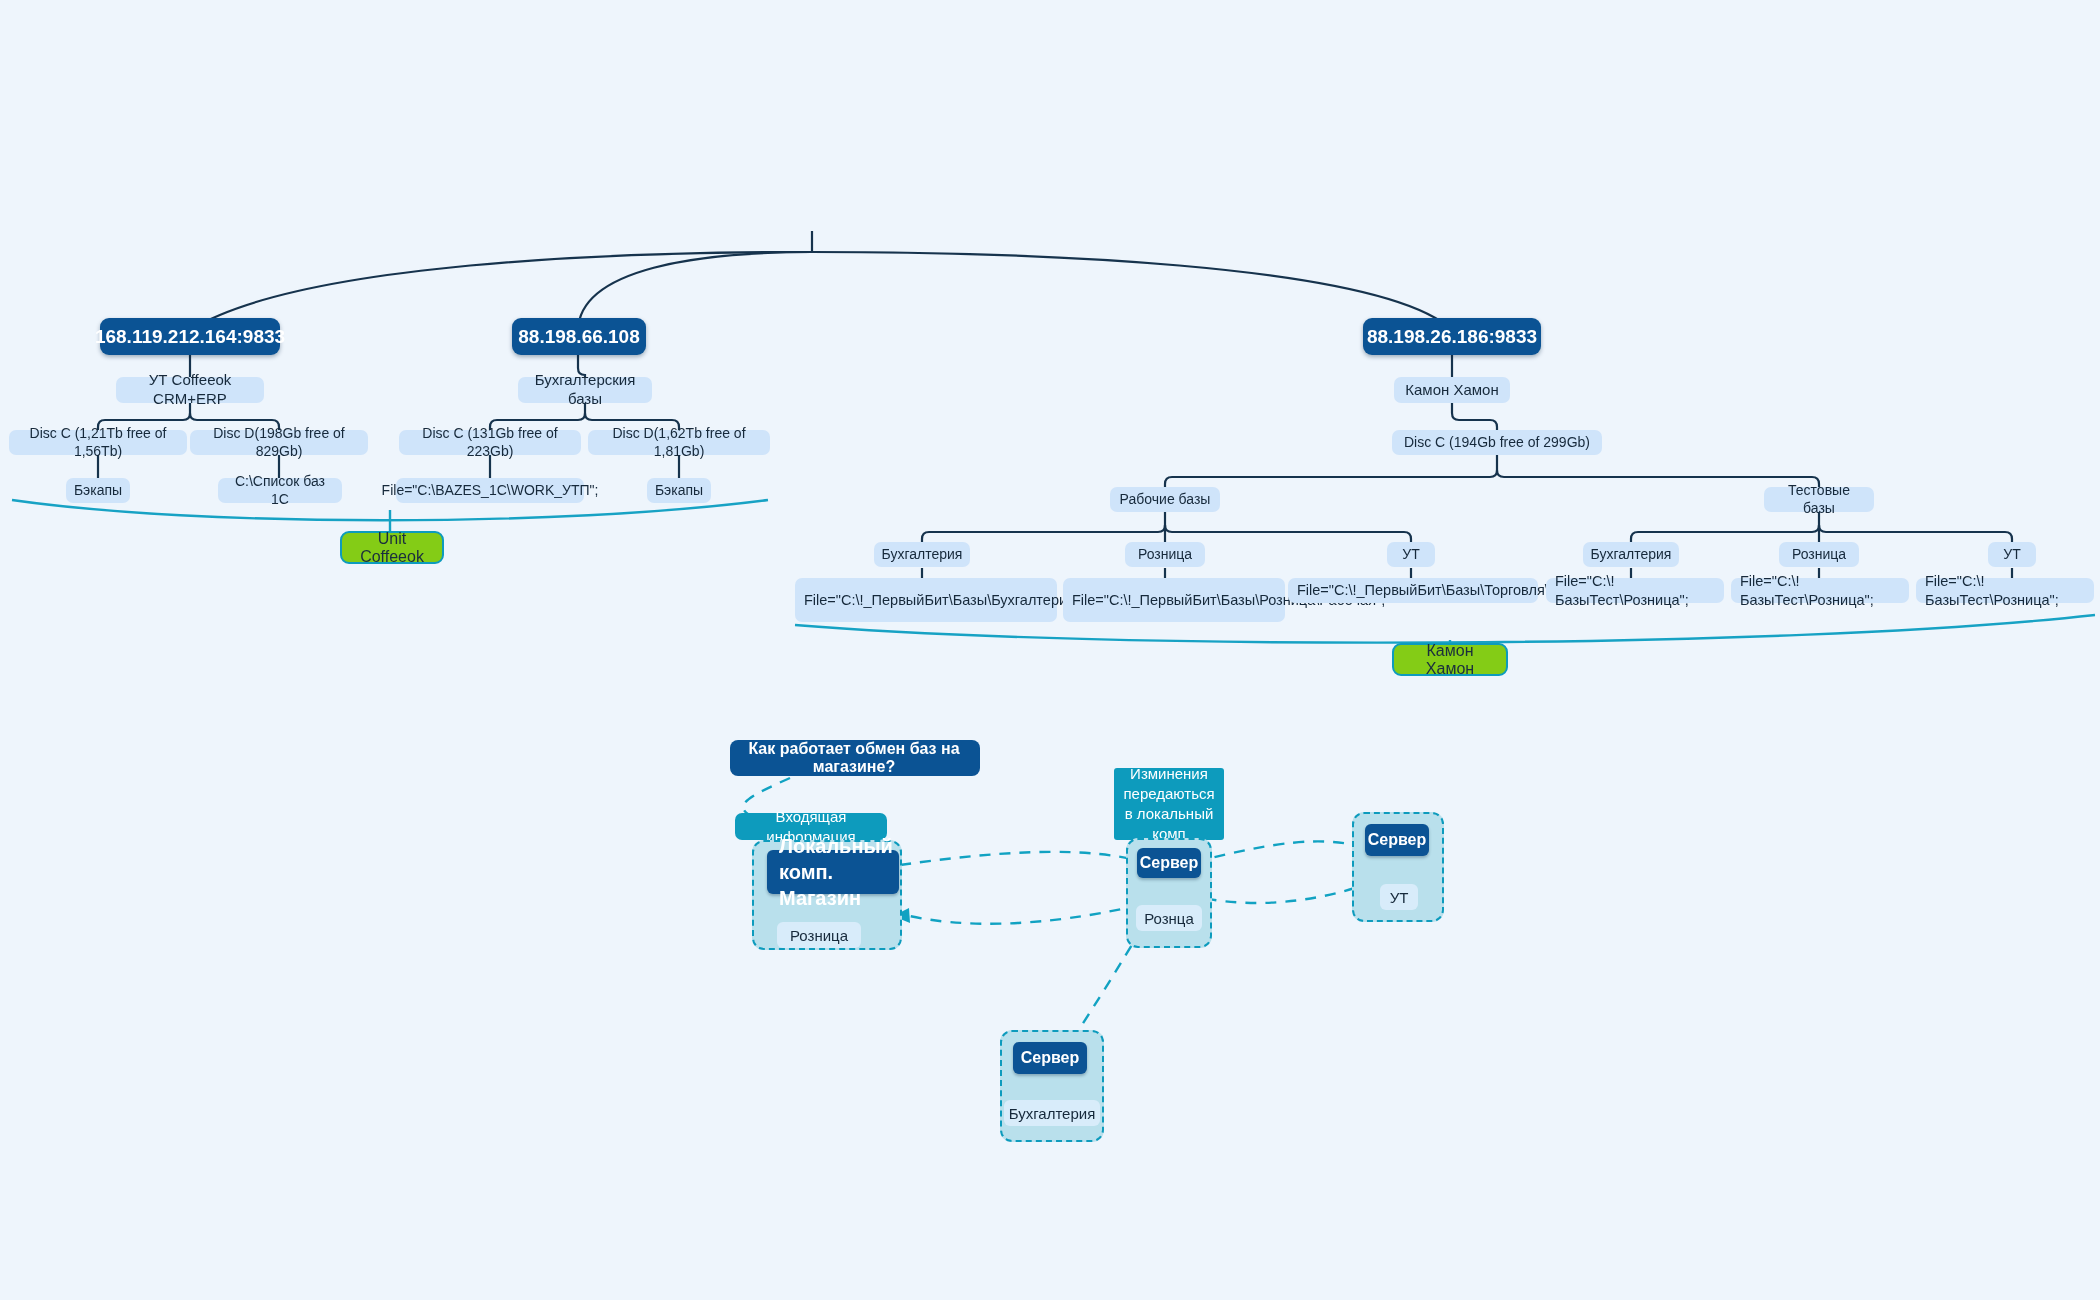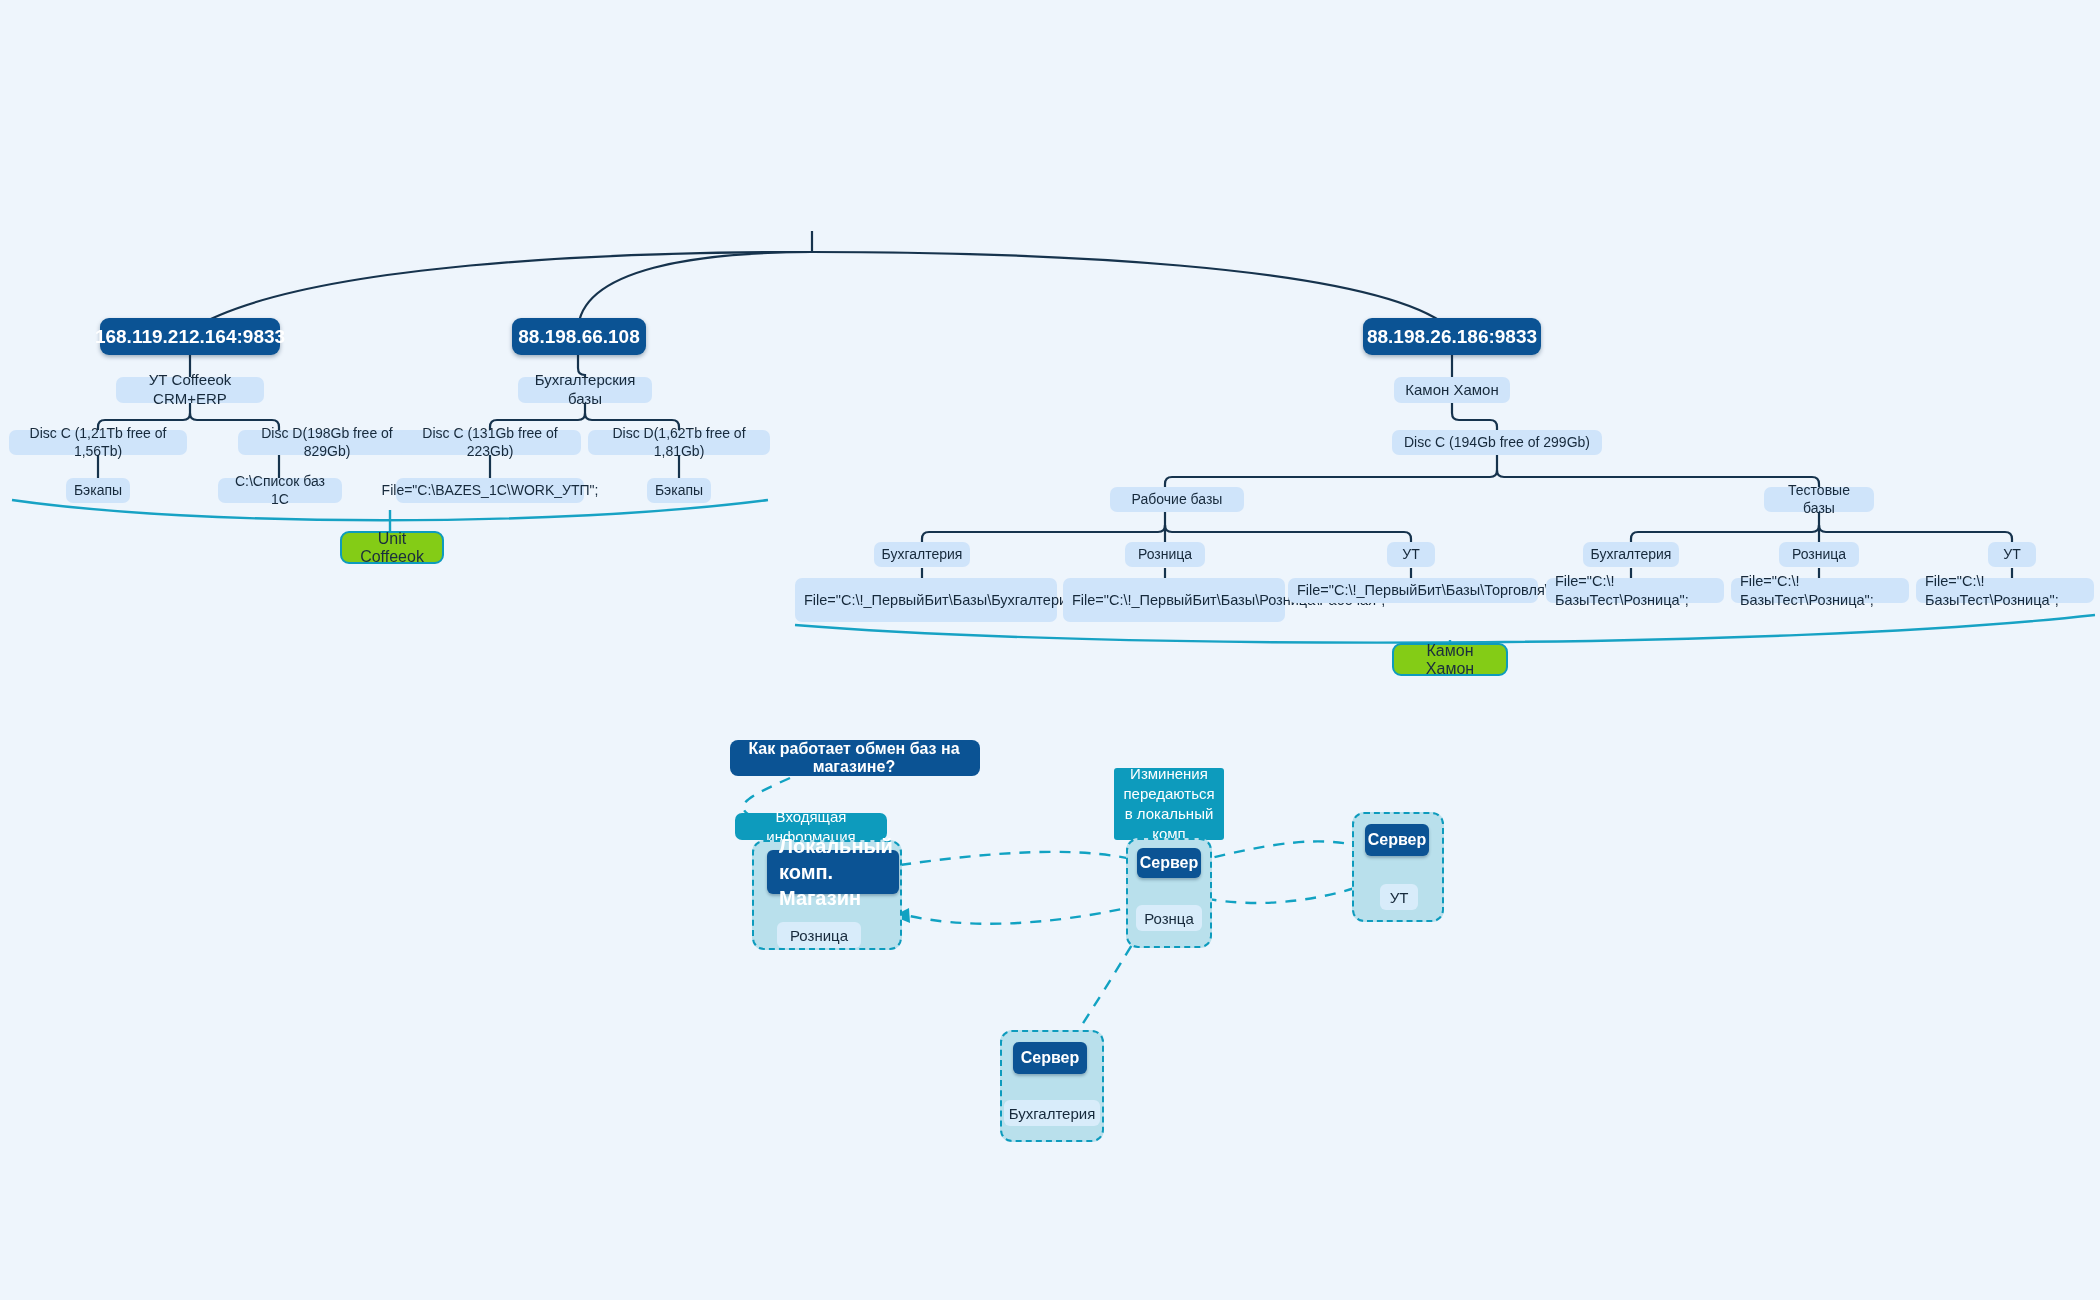--- a/index.html
+++ b/index.html
@@ -188,21 +188,21 @@
 
   <div class="node dark ipnode" style="left:100px;top:318px;width:180px;height:37px;">
     <span>168.119.212.164:9833</span>
   </div>
   <div class="node light" style="left:116px;top:377px;width:148px;height:26px;">
     <span>УТ Coffeeok CRM+ERP</span>
   </div>
   <div class="node light small" style="left:9px;top:430px;width:178px;height:25px;">
     <span>Disc C (1,21Tb free of 1,56Tb)</span>
   </div>
-  <div class="node light small" style="left:190px;top:430px;width:178px;height:25px;margin-left:48px;">
+  <div class="node light small" style="left:190px;top:430px;width:178px;height:25px;">
     <span>Disc D(198Gb free of 829Gb)</span>
   </div>
   <div class="node light small" style="left:66px;top:478px;width:64px;height:25px;">
     <span>Бэкапы</span>
   </div>
   <div class="node light small" style="left:218px;top:478px;width:124px;height:25px;">
     <span>C:\Список баз 1C</span>
   </div>
 
   <div class="node dark ipnode" style="left:512px;top:318px;width:134px;height:37px;">
@@ -227,21 +227,21 @@
   <div class="node dark ipnode" style="left:1363px;top:318px;width:178px;height:37px;">
     <span>88.198.26.186:9833</span>
   </div>
   <div class="node light" style="left:1394px;top:377px;width:116px;height:26px;">
     <span>Камон Хамон</span>
   </div>
   <div class="node light small" style="left:1392px;top:430px;width:210px;height:25px;">
     <span>Disc C (194Gb free of 299Gb)</span>
   </div>
 
-  <div class="node light small" style="left:1110px;top:487px;width:134px;height:25px;">
+  <div class="node light small" style="left:1110px;top:487px;width:110px;height:25px;">
     <span>Рабочие базы</span>
   </div>
   <div class="node light small" style="left:1764px;top:487px;width:110px;height:25px;">
     <span>Тестовые базы</span>
   </div>
 
   <div class="node light small" style="left:874px;top:542px;width:96px;height:25px;">
     <span>Бухгалтерия</span>
   </div>
   <div class="node light small" style="left:1125px;top:542px;width:80px;height:25px;">

